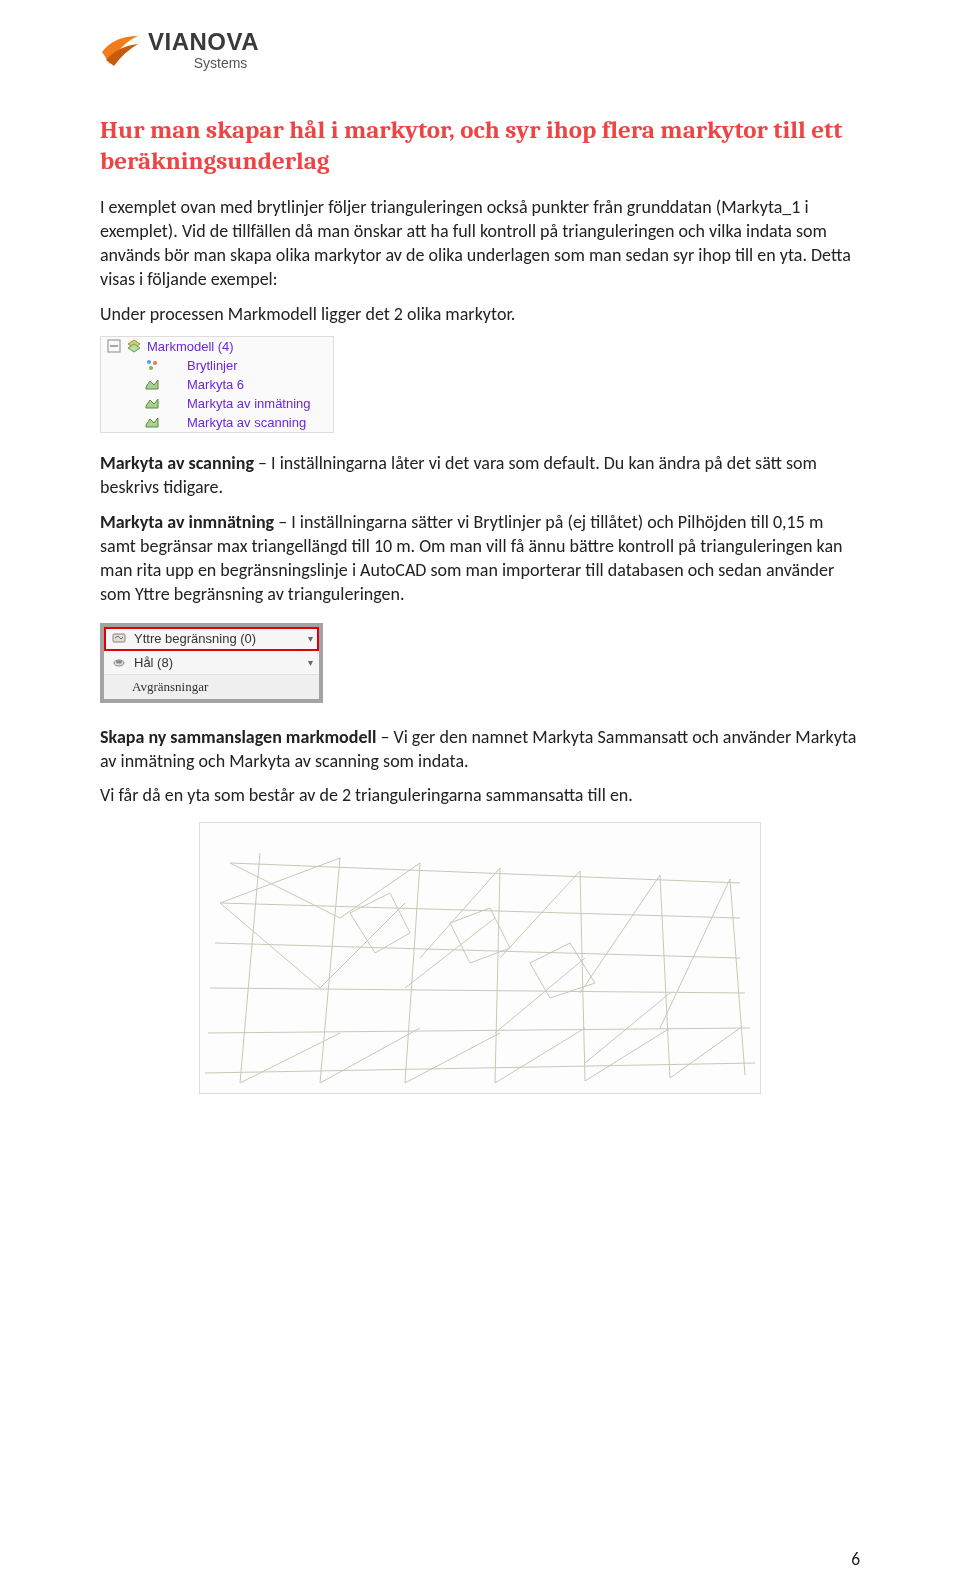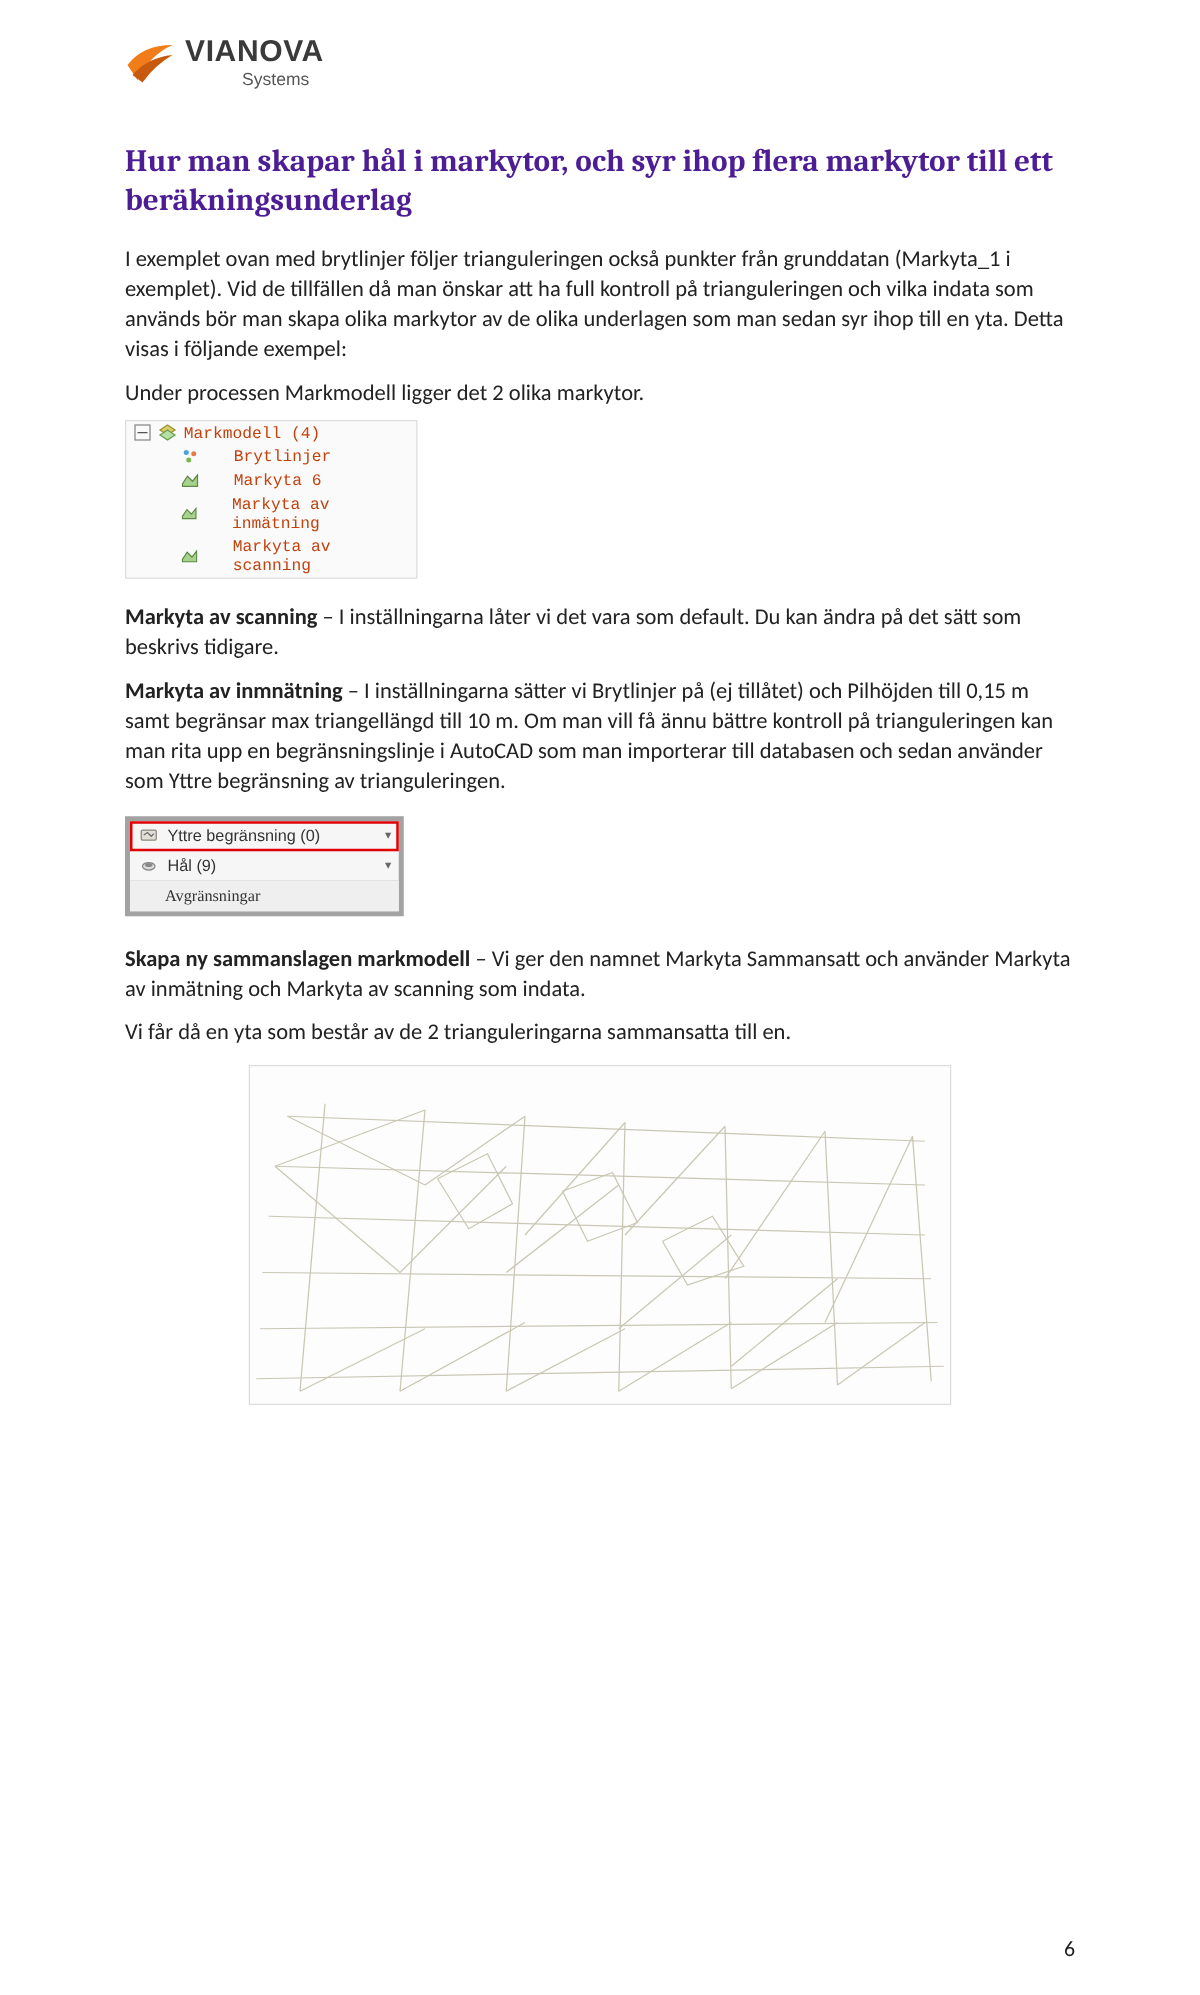--- a/index.html
+++ b/index.html
@@ -2,28 +2,28 @@
 <html><head>
 <meta charset="utf-8">
 <style>
   body{margin:0;background:#fff;font-family:Calibri,Arial,sans-serif;color:#222;}
   .page{width:960px;min-height:1596px;margin:0 auto;position:relative;background:#fff;padding:30px 100px 40px 100px;box-sizing:border-box;}
   .logo-row{display:flex;align-items:flex-start;gap:8px;}
   .logo-mark{width:40px;height:40px;}
   .logo-text{display:flex;flex-direction:column;line-height:1;text-align:center;}
   .logo-text .brand{font-size:24px;font-weight:700;letter-spacing:.5px;color:#3a3a3a;font-family:Arial,Helvetica,sans-serif;}
   .logo-text .sub{font-size:14px;color:#555;padding-left:34px;margin-top:2px;font-family:Arial,Helvetica,sans-serif;}
-  h1{font-family:Cambria,Georgia,serif;color:#4c1d95;font-size:25px;font-weight:700;margin:44px 0 18px 0;line-height:1.25;}
+  h1{font-family:Cambria,Georgia,serif;color:#ef4444;font-size:25px;font-weight:700;margin:44px 0 18px 0;line-height:1.25;}
   p{font-size:18px;color:#222;line-height:1.35;margin:10px 0;font-family:Calibri,Arial,sans-serif;}
   .bold-lead{font-weight:700;}
   .tree-shot{width:232px;margin:10px 0 18px 0;border:1px solid #ddd;background:#fafafa;font-family:"Segoe UI",Tahoma,sans-serif;font-size:13px;color:#333;}
   .tree-row{display:flex;align-items:center;gap:6px;padding:2px 6px;}
   .indent2{padding-left:44px;gap:28px;}
   .ico{width:14px;height:14px;display:inline-block;}
-  .tree-label{color:#c2410c;font-family:Liberation Mono, monospace;}
+  .tree-label{color:#6d28d9;}
   .tree-shot2{width:215px;margin:16px 0 22px 0;border:4px solid #a3a3a3;background:#f6f6f6;font-family:"Segoe UI",Tahoma,sans-serif;font-size:13px;color:#333;}
   .t2-row{display:flex;align-items:center;gap:8px;padding:4px 8px;border-bottom:1px solid #e2e2e2;position:relative;}
   .t2-row:last-child{border-bottom:none;}
   .hl{outline:2px solid #e00000;outline-offset:-2px;}
   .caret{position:absolute;right:6px;color:#666;font-size:10px;}
   .illus{width:560px;height:270px;margin:14px auto 0 auto;border:1px solid #ddd;background:#fdfdfd;}
   .page-num{position:absolute;bottom:26px;right:100px;font-size:17.5px;color:#222;font-family:Calibri,Arial,sans-serif;}
 </style>
 </head>
 <body>
@@ -119,21 +119,21 @@
       <span>Yttre begränsning (0)</span>
       <span class="caret">▾</span>
     </div>
     <div class="t2-row">
       <span class="ico">
         <svg viewBox="0 0 14 14">
             <ellipse cx="7" cy="8" rx="5" ry="3" fill="#ddd" stroke="#888"></ellipse>
             <ellipse cx="7" cy="7" rx="3" ry="1.6" fill="#888"></ellipse>
           </svg>
       </span>
-      <span>Hål (9)</span>
+      <span>Hål (8)</span>
       <span class="caret">▾</span>
     </div>
     <div class="t2-row" style="padding-left:28px;background:#efefef;font-family:Liberation Serif, serif;">
       <span>Avgränsningar</span>
     </div>
   </div>
 
   <p>
     <span class="bold-lead">Skapa ny sammanslagen markmodell</span><span> – Vi ger den namnet Markyta Sammansatt och använder Markyta av inmätning och Markyta av scanning som indata.</span>
   </p>

